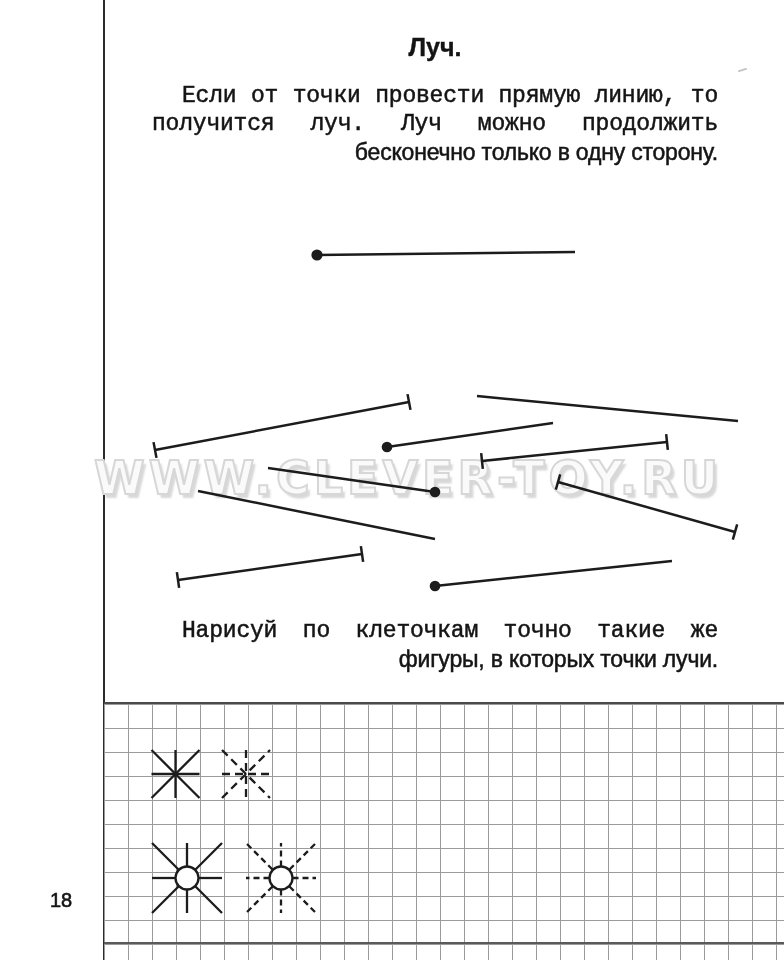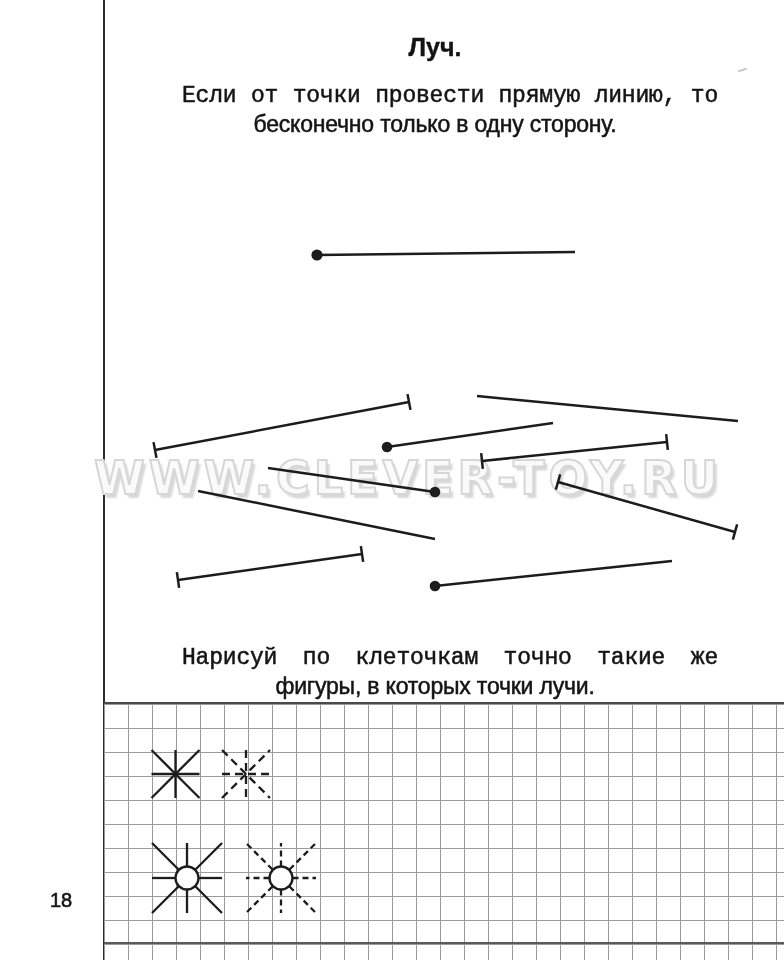--- a/index.html
+++ b/index.html
@@ -9,23 +9,23 @@
   }
   .margin-line{position:absolute;left:103px;top:0;width:2px;height:960px;background:#2b2b2b;}
   .page-title{
     position:absolute;left:152px;top:33px;width:566px;text-align:center;
     font-size:25px;font-weight:bold;-webkit-text-stroke:0.4px #141414;
   }
   .para{position:absolute;left:152px;width:566px;font-size:23px;line-height:28px;
         -webkit-text-stroke:0.5px #141414;letter-spacing:-0.2px;}
   .para-intro{top:82px;}
   .para-find{top:304px;}
-  .para-draw{top:644px;}
+  .para-draw{top:617px;}
   .jl{text-align:justify;text-align-last:justify;height:28px;overflow:hidden;font-family:Liberation Mono, monospace;}
-  .ll{text-align:center;height:28px;overflow:hidden;}
+  .ll{text-align:right;height:28px;overflow:hidden;}
   .indent{padding-left:30px;}
   .watermark{
     position:absolute;left:94px;top:451px;white-space:nowrap;
     font-family:"DejaVu Sans",sans-serif;font-weight:bold;font-size:46px;letter-spacing:4px;
     color:#fafafa;-webkit-text-stroke:2px #d7d7d7;
     text-shadow:3px 4px 2px rgba(168,168,168,0.45);
     z-index:1;
   }
   .grid-area{
     position:absolute;left:104px;top:702px;width:680px;height:258px;
@@ -43,20 +43,21 @@
 <body>
 
 <div class="page">
 
   <div class="margin-line"></div>
 
   <div class="page-title">Луч.</div>
 
   <div class="para para-intro">
     <div class="jl indent">Если от точки провести прямую линию, то</div>
+    <div class="jl">получится луч. Луч можно продолжить</div>
     <div class="ll">бесконечно только в одну сторону.</div>
   </div>
 
   <div class="para para-find">
   </div>
 
   <div class="para para-draw">
     <div class="jl indent">Нарисуй по клеточкам точно такие же</div>
     <div class="ll">фигуры, в которых точки лучи.</div>
   </div>

